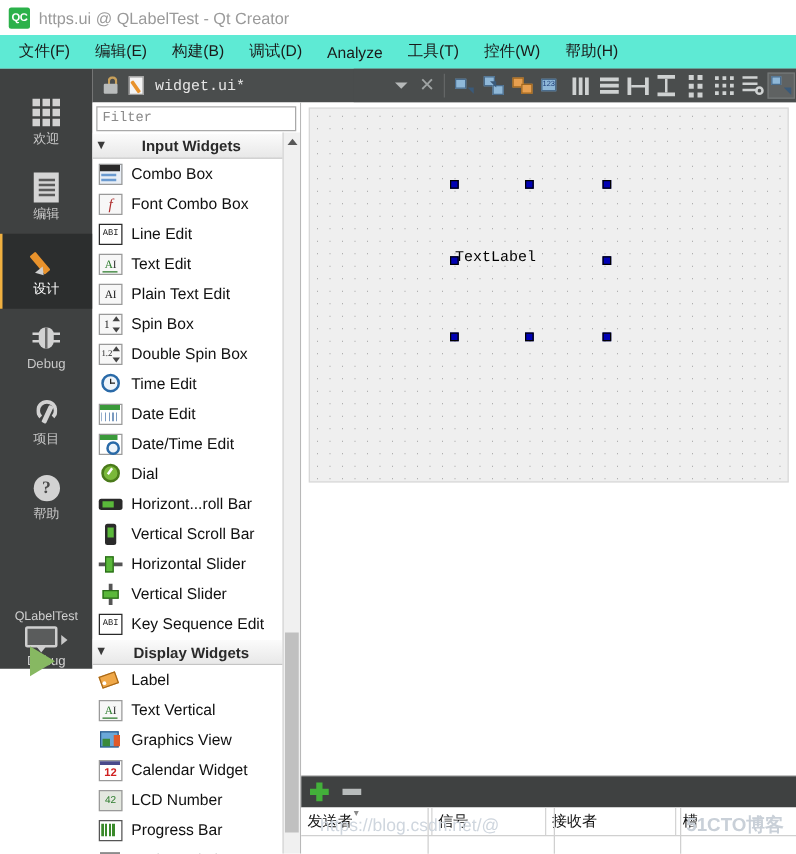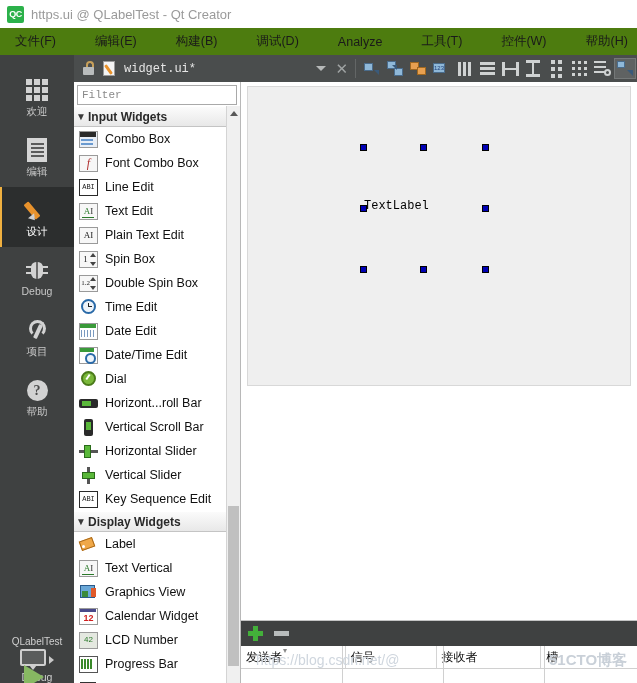--- a/index.html
+++ b/index.html
@@ -37,35 +37,35 @@
   }
   .title-text {
     font-size: 13px; color: #9a9a9a;
     font-family: "Liberation Sans", sans-serif;
     white-space: nowrap;
   }
 
   
   .menubar {
     position: absolute; left: 0; top: 28px; width: 637px; height: 27px;
-    background: #4d7c0f;
+    background: #5eead4;
     border-bottom: 1px solid #dcdcdc;
-    display: flex; align-items: center; justify-content: space-between;
+    display: flex; align-items: center;
   }
   .menu-item {
     font-size: 12.5px; color: #1a1a1a;
     padding: 3px 9px; margin-left: 2px;
     white-space: nowrap;
     font-family: "Liberation Sans", sans-serif;
   }
   .menu-item:first-child { margin-left: 6px; }
 
   
   .modebar {
-    position: absolute; left: 0; top: 55px; width: 74px; height: 628px;
+    position: absolute; left: 0; top: 55px; width: 74px; height: 480px;
     background: #3f4141;
   }
   .mode-items { padding-top: 12px; }
   .mode-item {
     width: 74px; height: 60px;
     display: flex; flex-direction: column;
     align-items: center; justify-content: center;
     position: relative;
   }
   .mode-item.selected { background: #2c2e2e; }
@@ -329,21 +329,21 @@
     height: 19px; display: flex; align-items: center;
     background: linear-gradient(#fbfbfb, #e8e8e8);
     border-top: 1px solid #ffffff;
     border-bottom: 1px solid #c4c4c4;
   }
   .wb-group-caret {
     width: 14px; text-align: center; color: #3a3a3a;
     font-size: 10px; line-height: 1;
   }
   .wb-group-label {
-    flex: 1; text-align: left; padding-right: 22px;
+    flex: 1; text-align: center; padding-right: 22px;
     font-size: 12px; font-weight: bold; color: #2a2a2a;
     font-family: "Liberation Sans", sans-serif;
   }
   .wb-item {
     height: 24px; display: flex; align-items: center;
     padding-left: 5px;
   }
   .wb-item-label {
     font-size: 12.5px; color: #101010; margin-left: 7px;
     font-family: "Liberation Sans", sans-serif;

